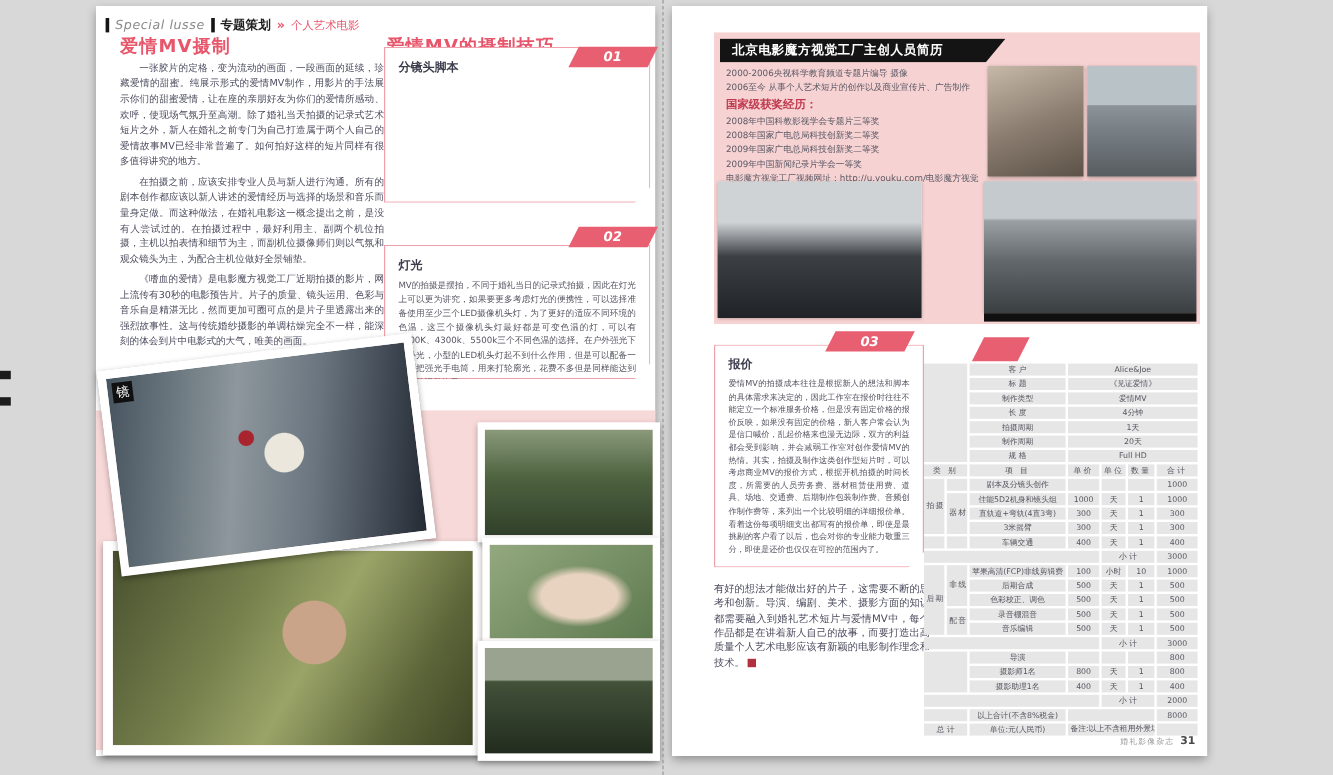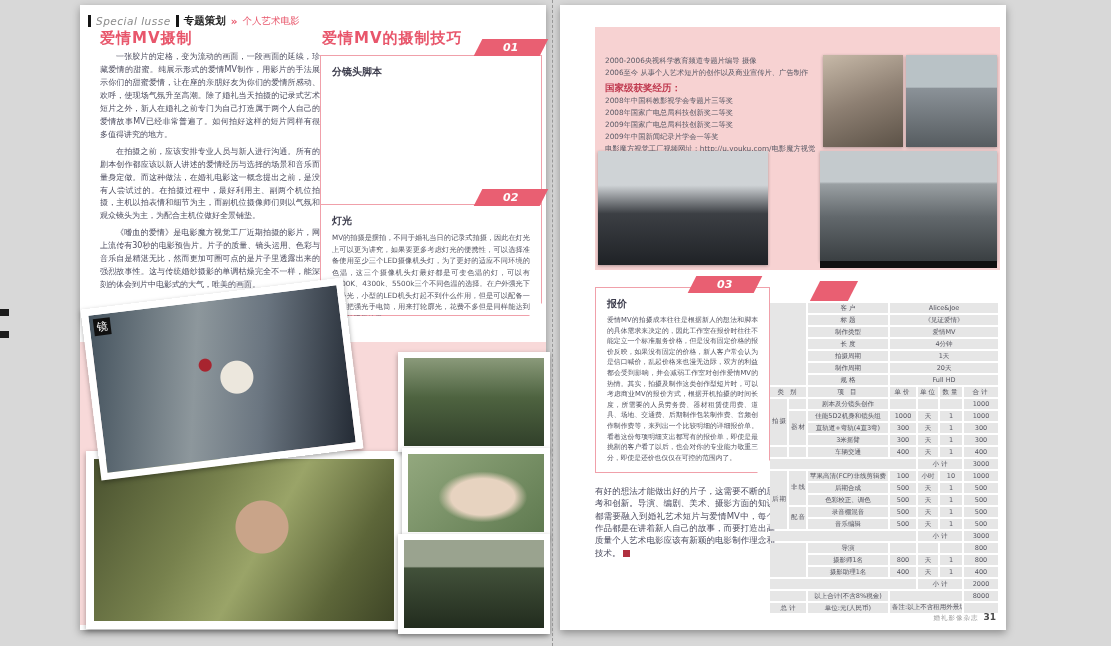--- a/index.html
+++ b/index.html
@@ -122,21 +122,21 @@
       <p>一张胶片的定格，变为流动的画面，一段画面的延续，珍藏爱情的甜蜜。纯展示形式的爱情MV制作，用影片的手法展示你们的甜蜜爱情，让在座的亲朋好友为你们的爱情所感动、欢呼，使现场气氛升至高潮。除了婚礼当天拍摄的记录式艺术短片之外，新人在婚礼之前专门为自己打造属于两个人自己的爱情故事MV已经非常普遍了。如何拍好这样的短片同样有很多值得讲究的地方。</p>
       <p>在拍摄之前，应该安排专业人员与新人进行沟通。所有的剧本创作都应该以新人讲述的爱情经历与选择的场景和音乐而量身定做。而这种做法，在婚礼电影这一概念提出之前，是没有人尝试过的。在拍摄过程中，最好利用主、副两个机位拍摄，主机以拍表情和细节为主，而副机位摄像师们则以气氛和观众镜头为主，为配合主机位做好全景铺垫。</p>
       <p>《嗜血的爱情》是电影魔方视觉工厂近期拍摄的影片，网上流传有30秒的电影预告片。片子的质量、镜头运用、色彩与音乐自是精湛无比，然而更加可圈可点的是片子里透露出来的强烈故事性。这与传统婚纱摄影的单调枯燥完全不一样，能深刻的体会到片中电影式的大气，唯美的画面。</p>
     </div>
 
     <div class="t-title">爱情MV的摄制技巧</div>
 
     <div class="badge" style="left:398px;top:34px">
       <span>01</span>
     </div>
-    <div class="tipbox" style="left:240px;top:50px;width:222px;height:165px">
+    <div class="tipbox" style="left:240px;top:34px;width:222px;height:130px">
       <h3>分镜头脚本</h3>
     </div>
 
     <div class="badge" style="left:398px;top:184px">
       <span>02</span>
     </div>
     <div class="tipbox" style="left:240px;top:199px;width:222px;height:112px">
       <h3>灯光</h3>
       <p>MV的拍摄是摆拍，不同于婚礼当日的记录式拍摄，因此在灯光上可以更为讲究，如果要更多考虑灯光的便携性，可以选择准备使用至少三个LED摄像机头灯，为了更好的适应不同环境的色温，这三个摄像机头灯最好都是可变色温的灯，可以有3200K、4300k、5500k三个不同色温的选择。在户外强光下的补光，小型的LED机头灯起不到什么作用，但是可以配备一到两把强光手电筒，用来打轮廓光，花费不多但是同样能达到很好的视觉效果。</p>
     </div>
@@ -148,20 +148,21 @@
       <div class="wm">镜</div>
     </div>
     <div class="photo wframe ph-trees"></div>
     <div class="photo wframe ph-hands"></div>
     <div class="photo wframe ph-field"></div>
   </div>
 
   <div class="page" id="page-r">
 
     <div class="resume">
+      <div class="r-bar">北京电影魔方视觉工厂主创人员简历</div>
       <div class="r-text">
         <div>2000-2006央视科学教育频道专题片编导 摄像</div>
         <div>2006至今 从事个人艺术短片的创作以及商业宣传片、广告制作</div>
         <div class="r-awards">国家级获奖经历：</div>
         <div>2008年中国科教影视学会专题片三等奖</div>
         <div>2008年国家广电总局科技创新奖二等奖</div>
         <div>2009年国家广电总局科技创新奖二等奖</div>
         <div>2009年中国新闻纪录片学会一等奖</div>
         <div>电影魔方视觉工厂视频网址：http://u.youku.com/电影魔方视觉工厂</div>
       </div>

